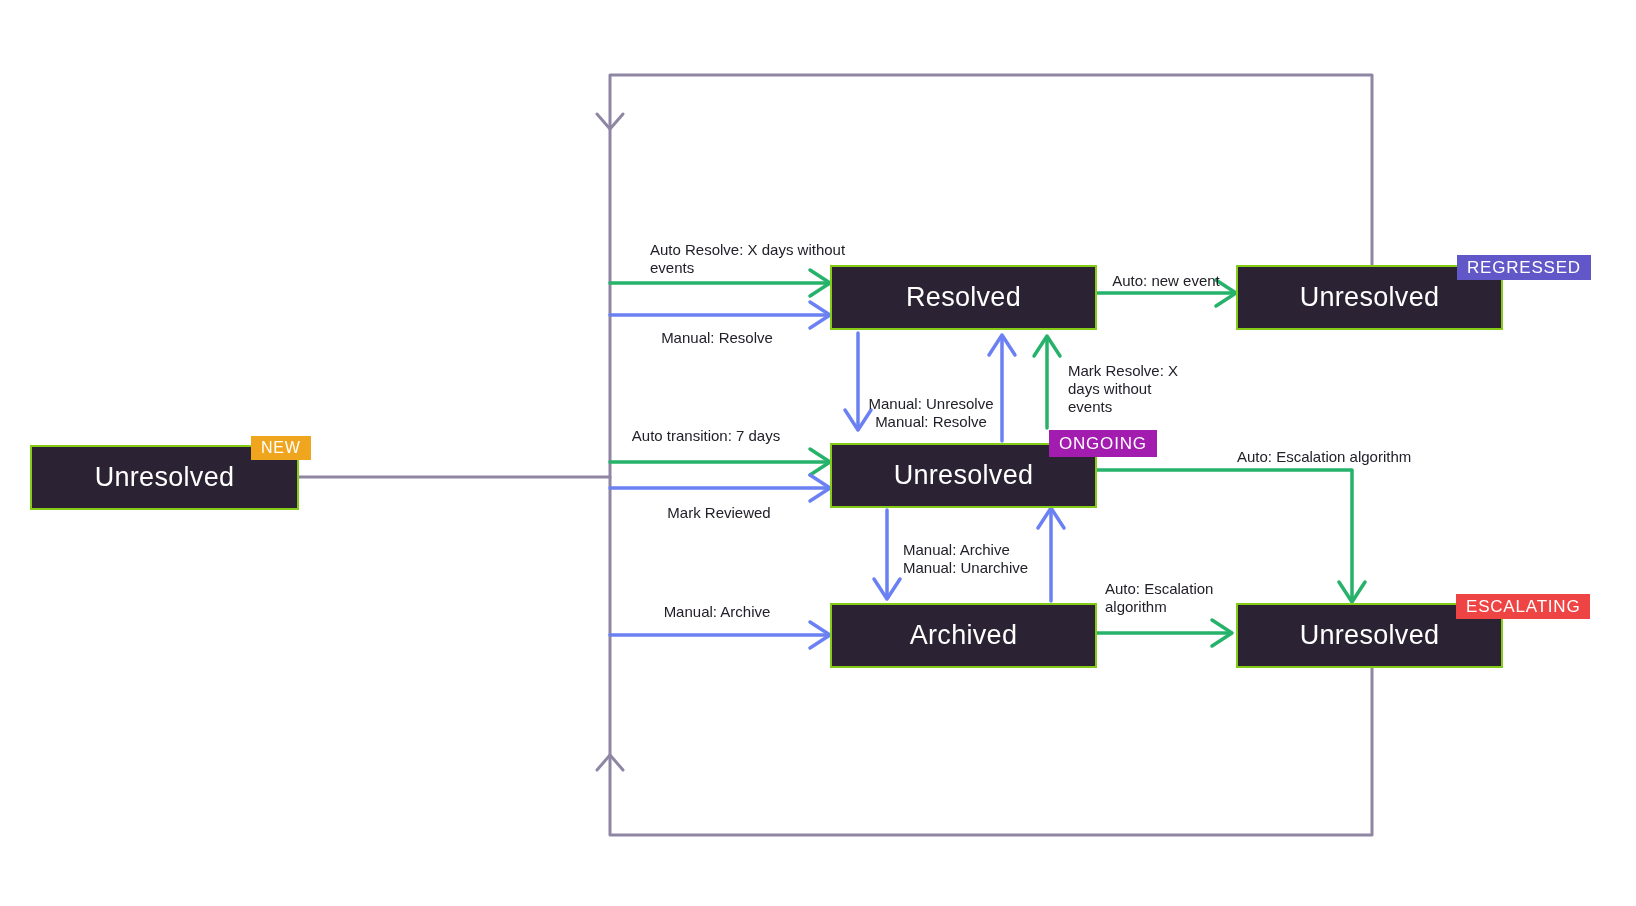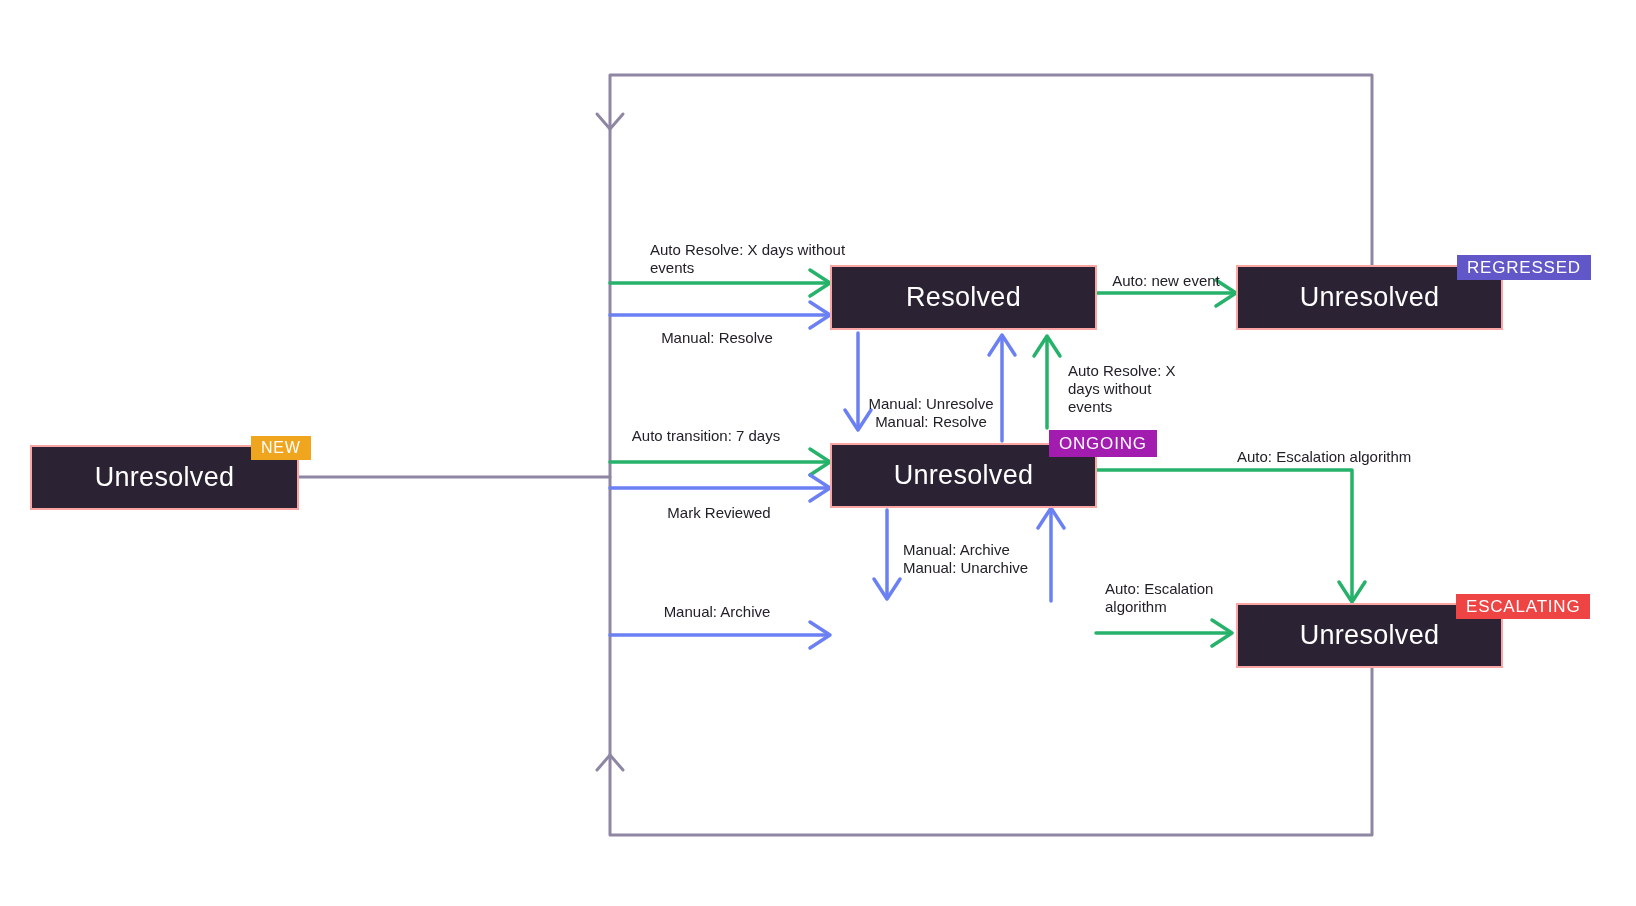--- a/index.html
+++ b/index.html
@@ -8,21 +8,21 @@
     width:1636px;height:906px;
     background:#ffffff;
     font-family:"Liberation Sans", sans-serif;
     overflow:hidden;
   }
   .wires{position:absolute;left:0;top:0;width:1636px;height:906px;}
   .node{
     position:absolute;
     width:267px;height:65px;
     background:#2b2333;
-    border:2px solid #fca5a5;
+    border:2px solid #84cc16;
     box-sizing:border-box;
     display:flex;align-items:center;justify-content:center;
   }
   .node-label{
     color:#ffffff;
     font-size:27px;
     font-weight:500;
     letter-spacing:0.3px;
     white-space:nowrap;
   }
@@ -122,41 +122,44 @@
 
   <div class="node" style="left:30px;top:445px;width:269px;">
     <span class="node-label">Unresolved</span>
   </div>
   <div class="node" style="left:830px;top:265px;">
     <span class="node-label">Resolved</span>
   </div>
   <div class="node" style="left:830px;top:443px;">
     <span class="node-label">Unresolved</span>
   </div>
+  <div class="node" style="left:830px;top:603px;">
+    <span class="node-label">Archived</span>
+  </div>
   <div class="node" style="left:1236px;top:265px;">
     <span class="node-label">Unresolved</span>
   </div>
   <div class="node" style="left:1236px;top:603px;">
     <span class="node-label">Unresolved</span>
   </div>
 
   <div class="badge badge-new" style="left:251px;top:436px;">NEW</div>
   <div class="badge badge-ongoing" style="left:1049px;top:430px;">ONGOING</div>
   <div class="badge badge-regressed" style="left:1457px;top:255px;">REGRESSED</div>
   <div class="badge badge-escalating" style="left:1456px;top:594px;">ESCALATING</div>
 
   <div class="edge-label" style="left:650px;top:225px;margin-top:16px;">Auto Resolve: X days without
 events</div>
   <div class="edge-label ta-c" style="left:617px;top:329px;width:200px;">Manual: Resolve</div>
   <div class="edge-label ta-c" style="left:606px;top:427px;width:200px;">Auto transition: 7 days</div>
   <div class="edge-label ta-c" style="left:619px;top:504px;width:200px;">Mark Reviewed</div>
   <div class="edge-label ta-c" style="left:617px;top:603px;width:200px;">Manual: Archive</div>
   <div class="edge-label ta-c" style="left:831px;top:366px;width:200px;margin-top:29px;">Manual: Unresolve
 Manual: Resolve</div>
-  <div class="edge-label" style="left:1068px;top:362px;">Auto Resolve: X
+  <div class="edge-label" style="left:1068px;top:362px;">Mark Resolve: X
 days without
 events</div>
   <div class="edge-label ta-c" style="left:1066px;top:272px;width:200px;">Auto: new event</div>
   <div class="edge-label" style="left:903px;top:541px;">Manual: Archive
 Manual: Unarchive</div>
   <div class="edge-label" style="left:1237px;top:448px;">Auto: Escalation algorithm</div>
   <div class="edge-label" style="left:1105px;top:580px;">Auto: Escalation
 algorithm</div>
 
 </div>

